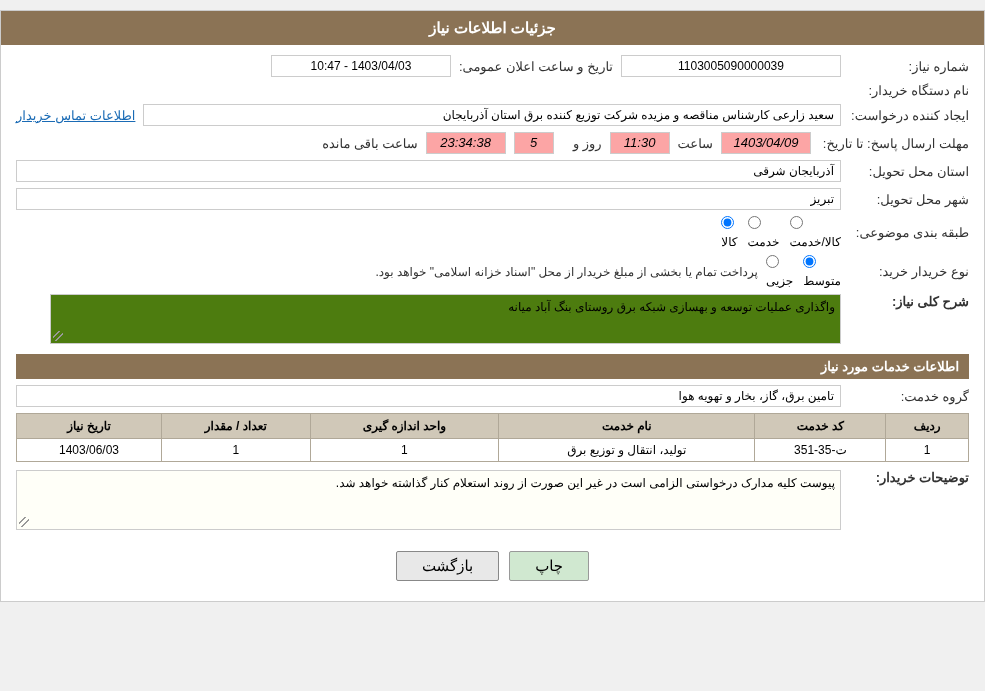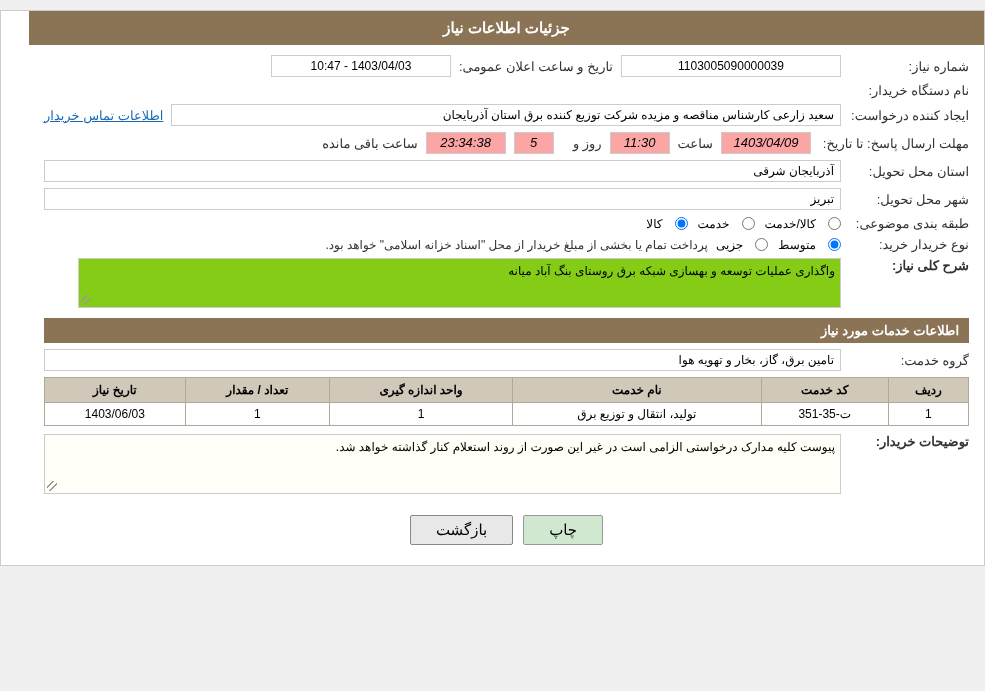--- a/index.html
+++ b/index.html
@@ -7,21 +7,20 @@
       font-family: Tahoma, Arial, sans-serif;
       font-size: 13px;
       background: #f0f0f0;
       direction: rtl;
     }
     .page-wrapper {
       max-width: 985px;
       margin: 10px auto;
       background: #fff;
       border: 1px solid #ccc;
-      padding-left: 28px;
     }
     .page-header {
       background: #8B7355;
       color: #fff;
       text-align: center;
       padding: 8px 10px;
       font-size: 15px;
       font-weight: bold;
     }
     .content {
@@ -71,22 +70,23 @@
       cursor: pointer;
     }
     .radio-group {
       display: flex;
       align-items: center;
       gap: 10px;
       direction: rtl;
     }
     .radio-item {
       display: flex;
-      align-items: flex-start;
-      gap: 12px;
+      align-items: flex-end;
+      gap: 6px;
+      flex-direction: column;
     }
     .small-label {
       font-size: 12px;
     }
     
     .data-table {
       width: 100%;
       border-collapse: collapse;
       margin: 6px 0;
       font-size: 12px;
@@ -222,21 +222,21 @@
         <div class="radio-item">
           <input type="radio" name="purchase_type" style="">
           <span class="small-label">جزیی</span>
         </div>
       </div>
       <span class="notice-text">پرداخت تمام یا بخشی از مبلغ خریدار از محل "اسناد خزانه اسلامی" خواهد بود.</span>
     </div>
 
     <div class="form-row" style="align-items:flex-start;">
       <span class="form-label" style="font-weight:bold; min-width:120px;">شرح کلی نیاز:</span>
-      <div class="notes-box" style="flex:1; min-height:50px; background:#84cc16;margin-left:34px;">
+      <div class="notes-box" style="flex:1; min-height:50px; background:#4d7c0f;margin-left:34px;">
         <span>واگذاری عملیات توسعه و بهسازی شبکه برق روستای بنگ آباد میانه</span>
         <div class="resize-handle"></div>
       </div>
     </div>
 
     <div class="section-title">اطلاعات خدمات مورد نیاز</div>
 
     <div class="form-row">
       <span class="form-label">گروه خدمت:</span>
       <div class="form-value wide">تامین برق، گاز، بخار و تهویه هوا</div>

